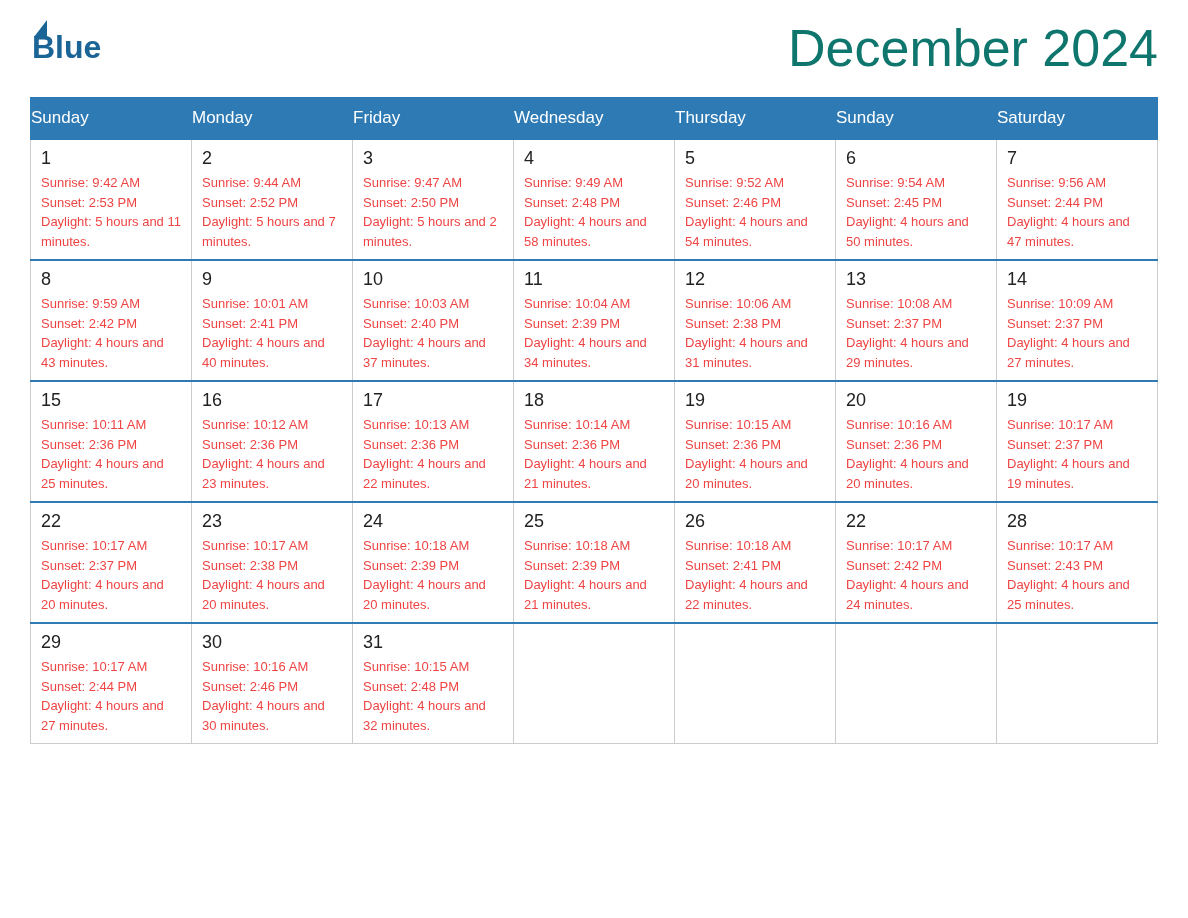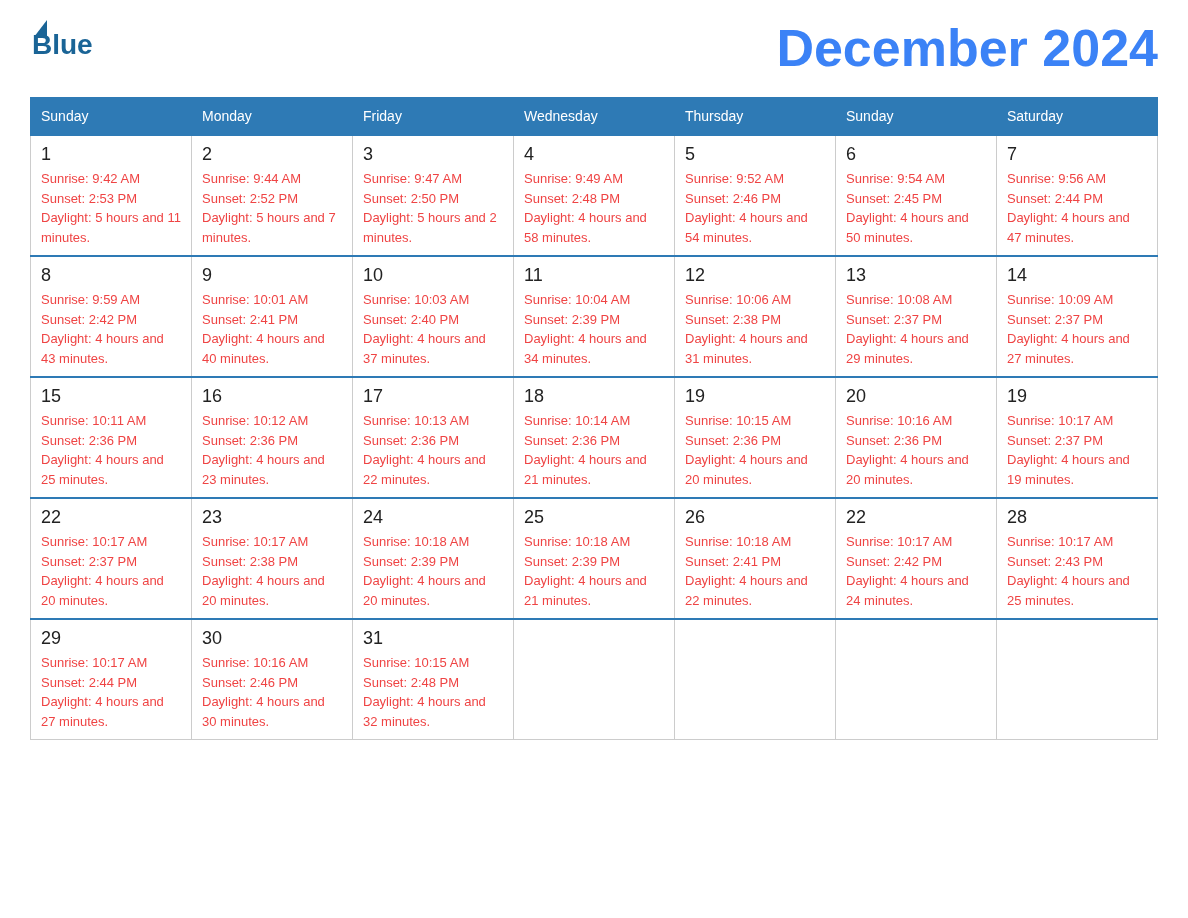--- a/index.html
+++ b/index.html
@@ -22,39 +22,39 @@
     }
     .logo-container {
       display: flex;
       align-items: flex-start;
     }
     .title-section {
       text-align: right;
     }
     .month-title {
       font-size: 52px;
-      font-weight: bold;
-      color: #3b82f6;
+      font-weight: normal;
+      color: #0f766e;
       line-height: 1.1;
     }
     .location {
       font-size: 22px;
       color: #444;
       margin-top: 4px;
     }
     .calendar {
       width: 100%;
       border-collapse: collapse;
     }
     .calendar th {
       background-color: #2e7ab5;
       color: white;
-      padding: 10px 10px;
+      padding: 10px 0;
       text-align: left;
-      font-size: 14px;
+      font-size: 17px;
       font-weight: normal;
       border: 1px solid #2e7ab5;
     }
     .calendar td {
       vertical-align: top;
       padding: 8px 10px;
       border: 1px solid #ccc;
       width: 14.28%;
       height: 110px;
     }
@@ -82,21 +82,21 @@
 <body>
 
 <div class="header">
   <div class="logo-container">
     <div class="logo">
       <div style="display:flex; align-items:flex-end;">
         <div style="display:flex; flex-direction:column; align-items:flex-start; margin-left:2px;">
           <div style="width:0; height:0; border-left:13px solid transparent; border-bottom:17px solid #1a6496; margin-left:2px; margin-bottom:-2px;"></div>
         </div>
       </div>
-      <span style="font-size:28px; font-weight:bold; color:#1a6496; margin-top:-6px; margin-left:2px;">Blue</span>
+      <span style="font-size:32px; font-weight:bold; color:#1a6496; margin-top:-6px; margin-left:2px;">Blue</span>
     </div>
   </div>
   <div class="title-section">
     <div class="month-title">December 2024</div>
   </div>
 </div>
 
 <table class="calendar">
   <thead>
     <tr>

